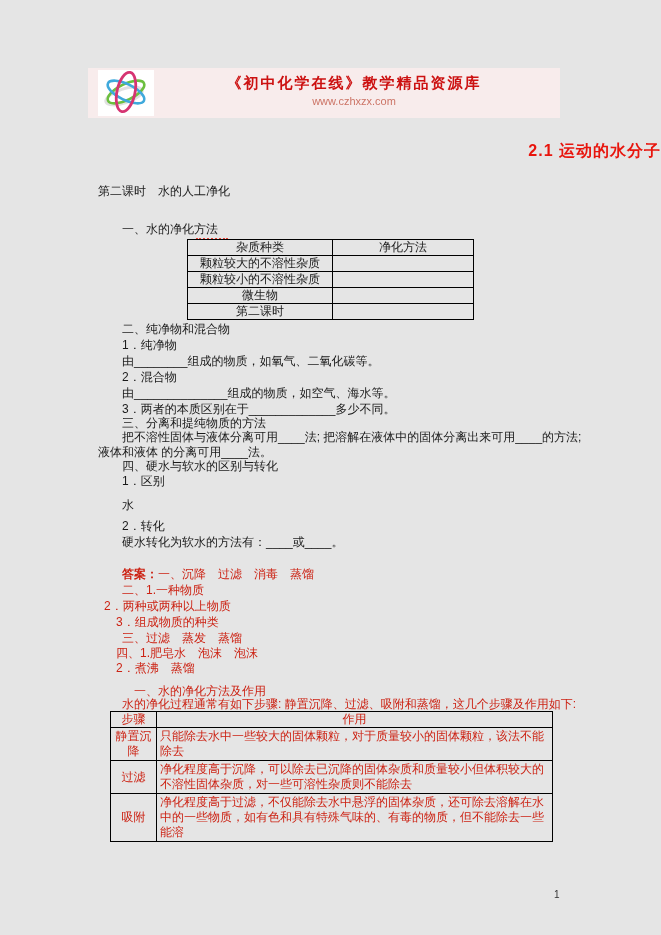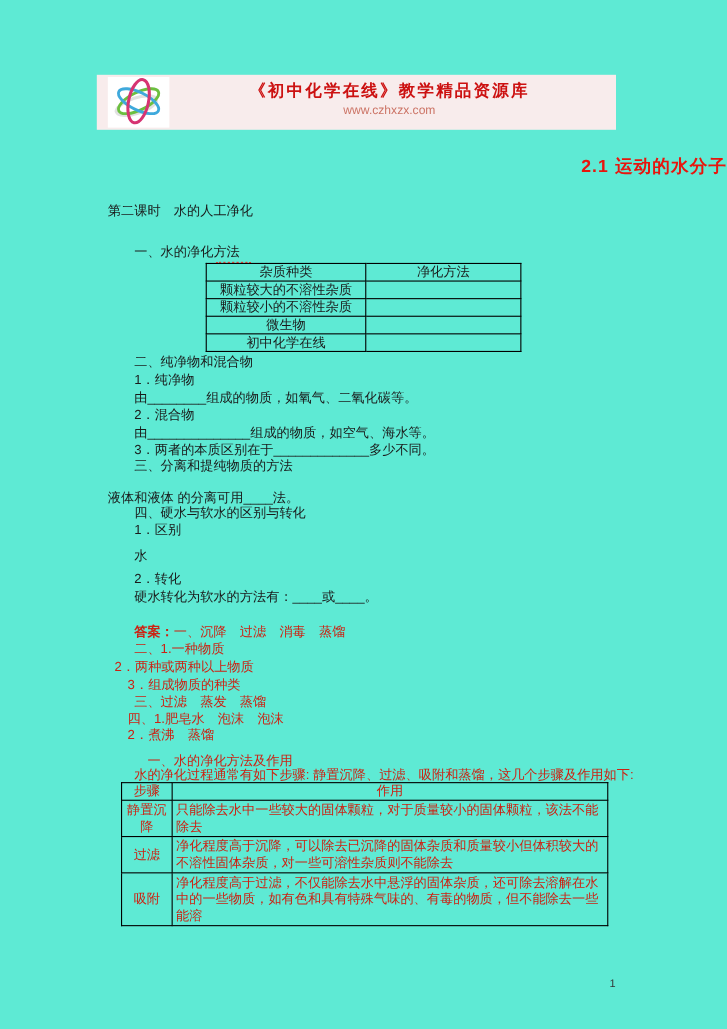--- a/index.html
+++ b/index.html
@@ -1,17 +1,17 @@
 <!DOCTYPE html>
 <html><head>
 <meta charset="utf-8">
 <style>
   html,body{margin:0;padding:0;background:#ffffff;}
   .page{
-    position:relative;width:661px;height:935px;background:#5eead4;
+    position:relative;width:661px;height:935px;background:#e5e5e5;
     font-family:"Liberation Sans",sans-serif;font-size:12px;color:#1a1a1a;
     overflow:hidden;
   }
   .banner{
     position:absolute;left:88px;top:68px;width:472px;height:50px;
     background:#f8ecec;
   }
   .logo-box{
     position:absolute;left:10px;top:2px;width:56px;height:46px;background:#ffffff;
   }
@@ -85,34 +85,35 @@
     </tr>
     <tr>
       <td class="c1">颗粒较小的不溶性杂质</td>
       <td></td>
     </tr>
     <tr>
       <td class="c1">微生物</td>
       <td></td>
     </tr>
     <tr>
-      <td class="c1">初中化学在线</td>
+      <td class="c1">第二课时</td>
       <td></td>
     </tr>
   </tbody>
     </table>
 
   <div class="line" style="left:122px;top:322px;">二、纯净物和混合物</div>
   <div class="line" style="left:122px;top:338px;">1．纯净物</div>
   <div class="line" style="left:122px;top:354px;">由________组成的物质，如氧气、二氧化碳等。</div>
   <div class="line" style="left:122px;top:370px;">2．混合物</div>
   <div class="line" style="left:122px;top:386px;">由______________组成的物质，如空气、海水等。</div>
   <div class="line" style="left:122px;top:402px;">3．两者的本质区别在于_____________多少不同。</div>
 
   <div class="line" style="left:122px;top:416px;">三、分离和提纯物质的方法</div>
+  <div class="line" style="left:122px;top:430px;">把不溶性固体与液体分离可用____法; 把溶解在液体中的固体分离出来可用____的方法;</div>
   <div class="line" style="left:98px;top:445px;">液体和液体 的分离可用____法。</div>
 
   <div class="line" style="left:122px;top:459px;">四、硬水与软水的区别与转化</div>
   <div class="line" style="left:122px;top:474px;">1．区别</div>
   <div class="line" style="left:122px;top:498px;">水</div>
   <div class="line" style="left:122px;top:519px;">2．转化</div>
   <div class="line" style="left:122px;top:535px;">硬水转化为软水的方法有：____或____。</div>
 
   <div class="line red" style="left:122px;top:567px;">
     <span class="bold">答案：</span><span>一、沉降　过滤　消毒　蒸馏</span>

